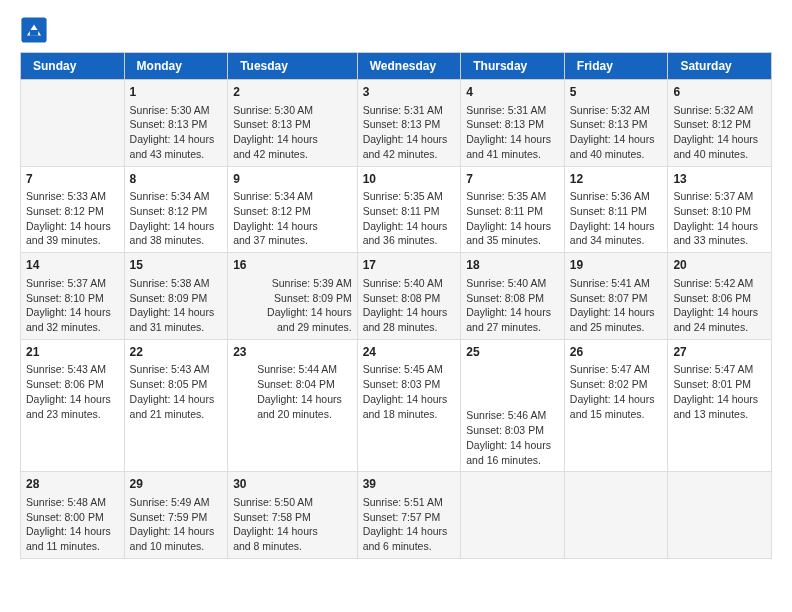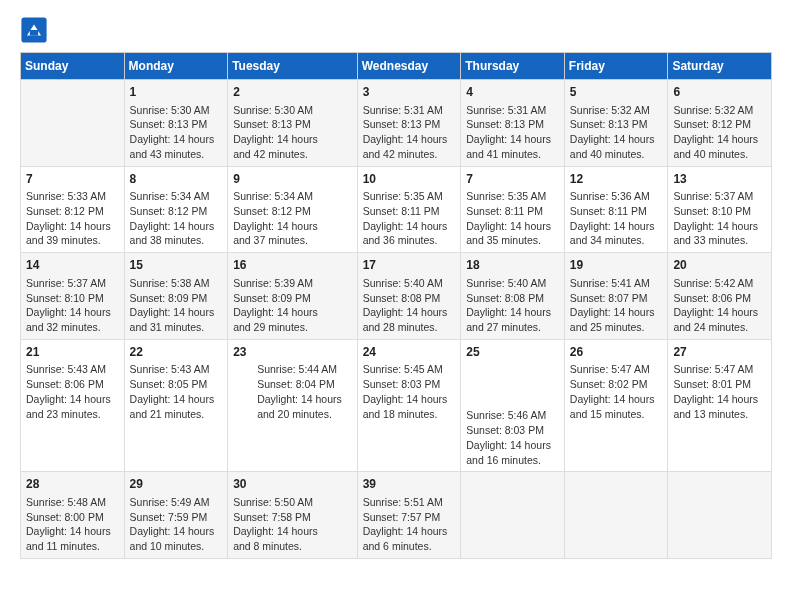--- a/index.html
+++ b/index.html
@@ -53,21 +53,21 @@
     table {
       width: 100%;
       border-collapse: collapse;
       font-size: 11px;
     }
     thead tr {
       background-color: #1565c0;
       color: white;
     }
     thead th {
-      padding: 6px 4px;
+      padding: 6px 12px;
       text-align: left;
       font-weight: bold;
       font-size: 12px;
       border: 1px solid #ccc;
     }
     tbody tr {
       vertical-align: top;
     }
     tbody tr:nth-child(odd) {
       background-color: #f5f5f5;
@@ -238,21 +238,21 @@
         </td>
         <td>
           <span class="day-number">15</span>
           <div class="day-info" style="white-space: pre-line;">Sunrise: 5:38 AM
 Sunset: 8:09 PM
 Daylight: 14 hours
 and 31 minutes.</div>
         </td>
         <td>
           <span class="day-number">16</span>
-          <div class="day-info" style="white-space: pre-line;">Sunrise: 5:39 AM
+          <div class="day-info" style="white-space: pre-line; text-align: right;">Sunrise: 5:39 AM
 Sunset: 8:09 PM
 Daylight: 14 hours
 and 29 minutes.</div>
         </td>
         <td>
           <span class="day-number">17</span>
           <div class="day-info" style="white-space: pre-line;">Sunrise: 5:40 AM
 Sunset: 8:08 PM
 Daylight: 14 hours
 and 28 minutes.</div>

